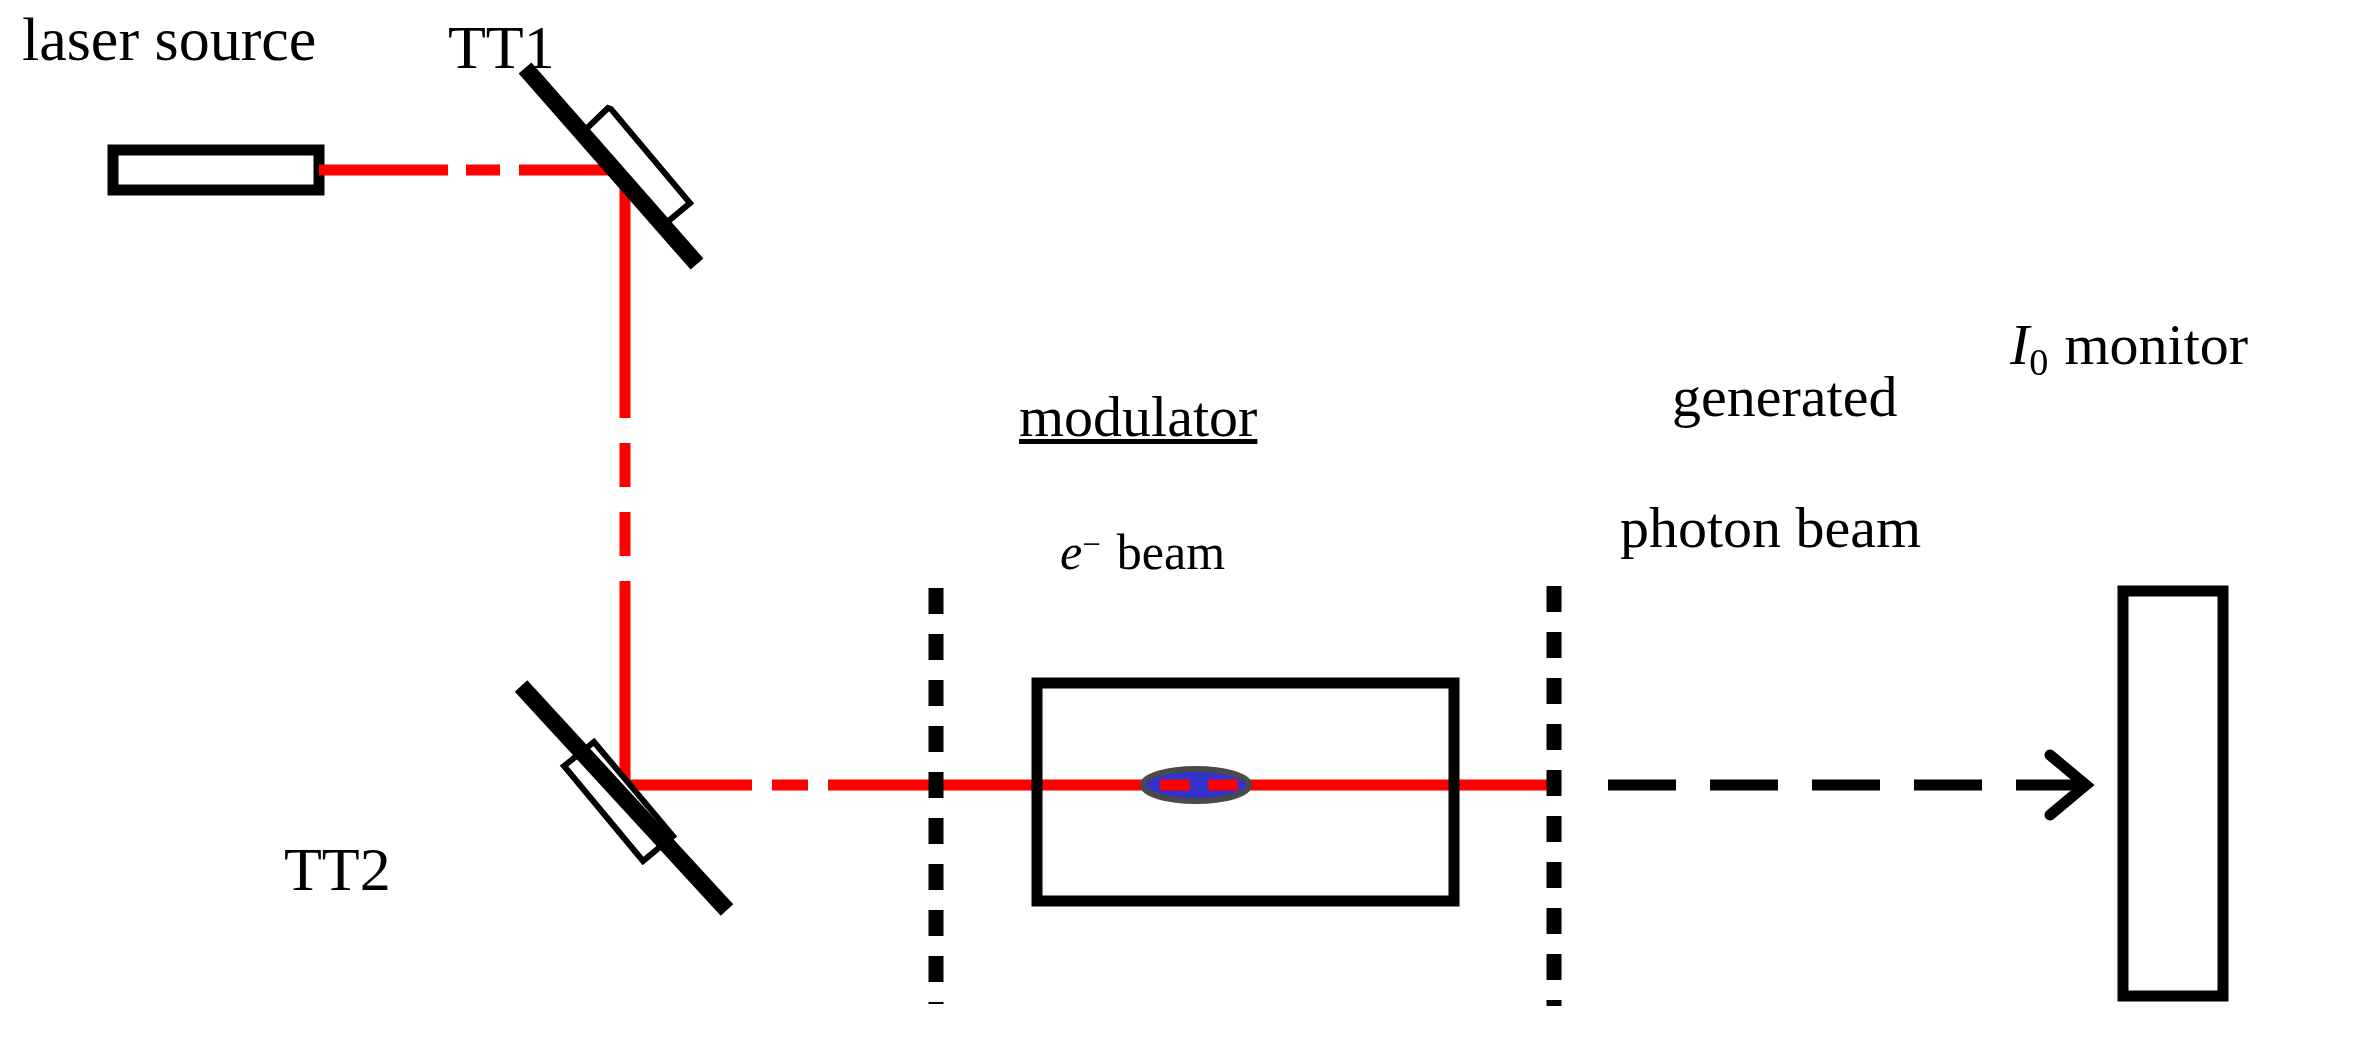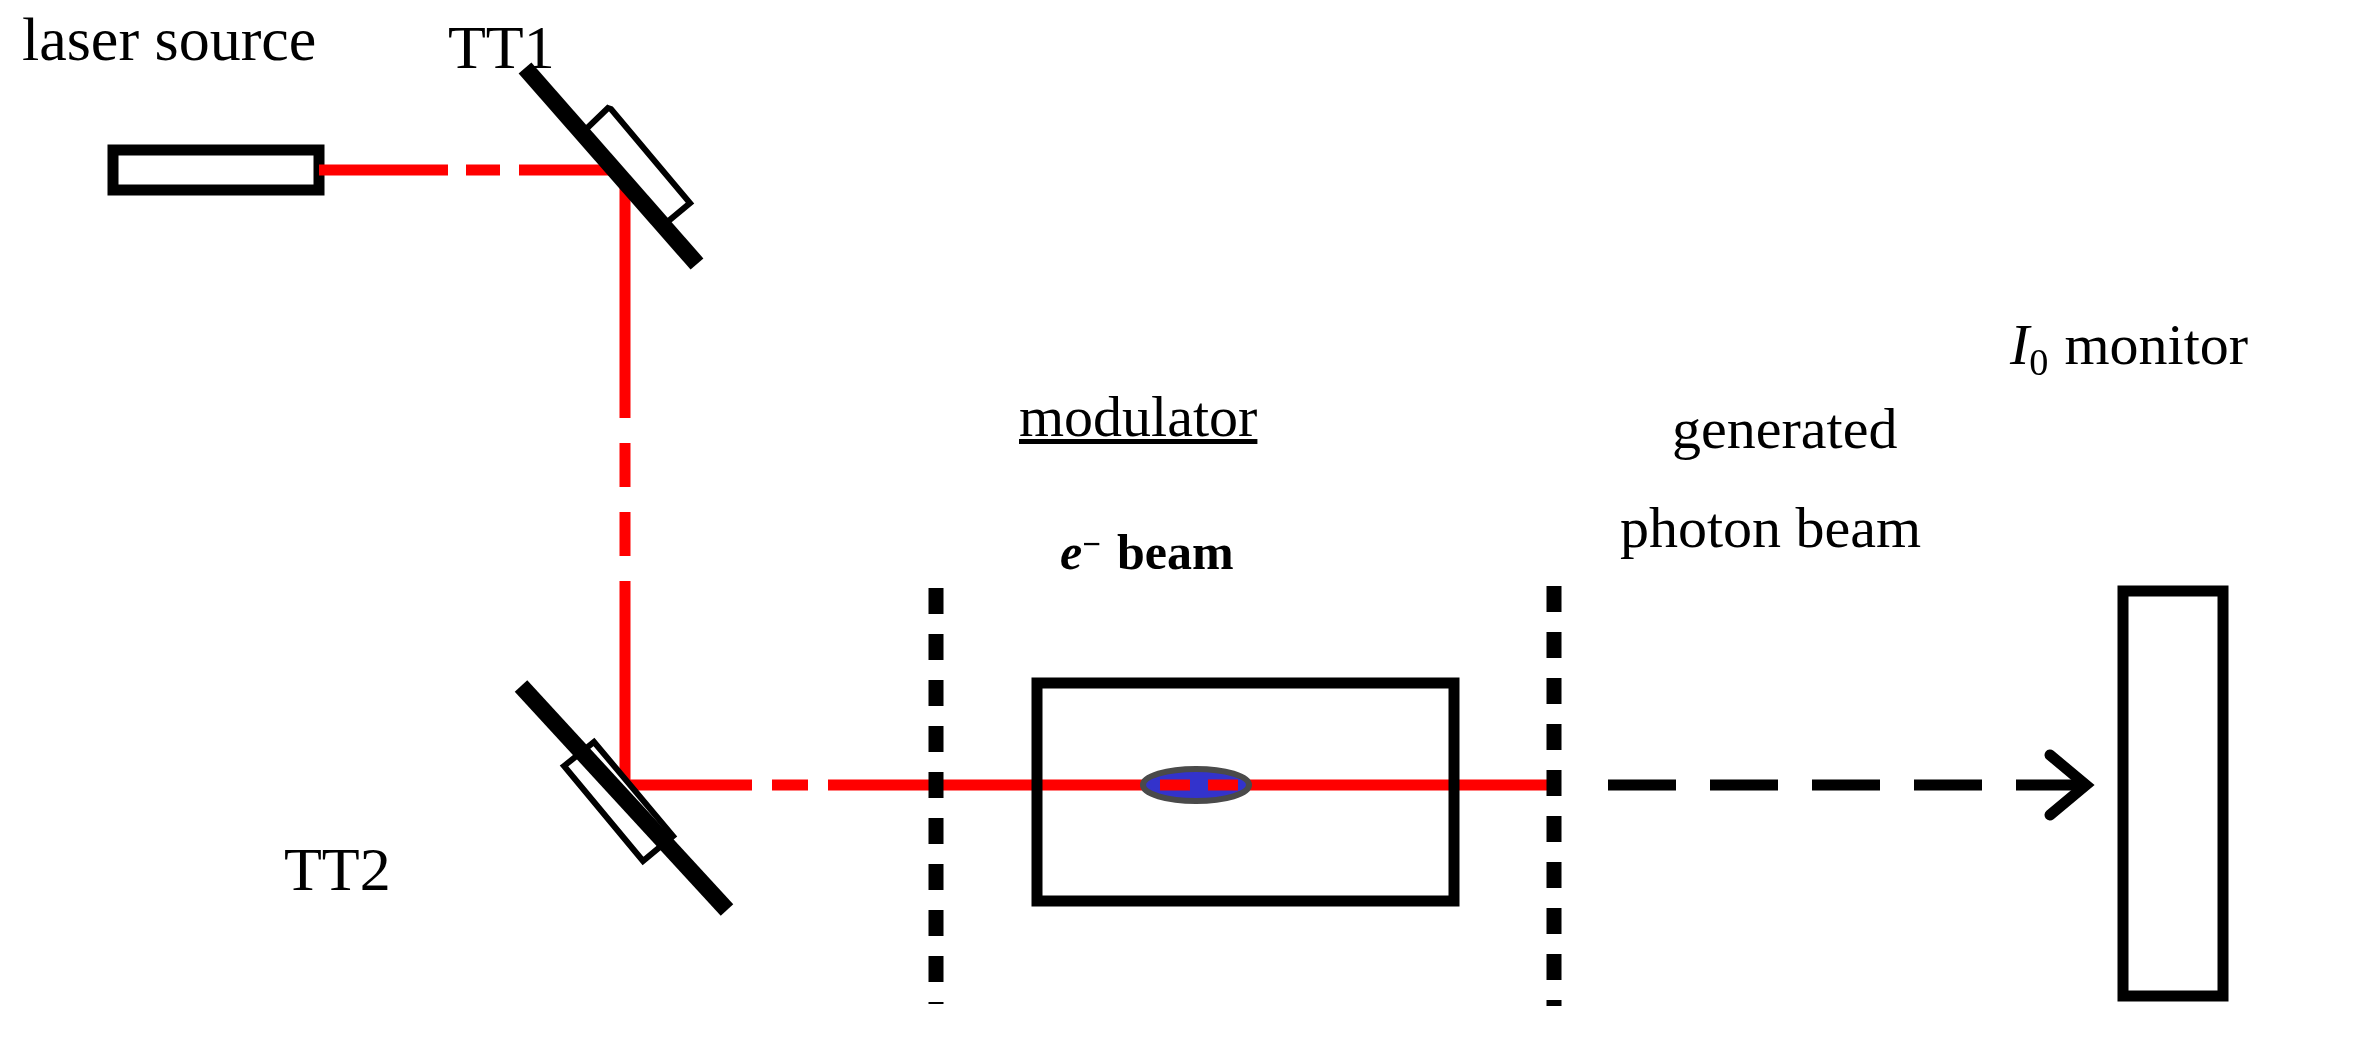--- a/index.html
+++ b/index.html
@@ -28,21 +28,21 @@
   .lbl {
     position: absolute;
     color: #000000;
     font-family: "Liberation Serif", "DejaVu Serif", serif;
     white-space: nowrap;
     line-height: 1;
     font-weight: 400;
   }
   .lbl-lg   { font-size: 62px; }
   .lbl-md   { font-size: 58px; }
-  .lbl-sm   { font-size: 50px; font-weight: bold; }
+  .lbl-sm   { font-size: 50px; }
   .italic   { font-style: italic; }
   .sub      { font-size: 0.66em; vertical-align: -0.28em; }
   .sup      { font-size: 0.66em; vertical-align: 0.42em; }
 </style>
 </head>
 <body>
 
 <div id="canvas">
 
   <svg class="layer" viewBox="0 0 2358 1040" xmlns="http://www.w3.org/2000/svg">
@@ -97,19 +97,19 @@
   <div class="lbl lbl-lg" style="left:448px; top:16px;font-family:Liberation Serif, serif;">TT1</div>
 
   <div class="lbl lbl-lg" style="left:284px; top:838px;">TT2</div>
 
 
 
   <div class="lbl lbl-md" style="left:1019px; top:388px;text-decoration:underline;">modulator</div>
 
   <div class="lbl lbl-sm" style="left:1060px; top:527px;"><span class="italic">e</span><span class="sup">−</span><span style="display:inline-block;width:16px;"></span><span>beam</span></div>
 
-  <div class="lbl lbl-md" style="left:1672px; top:400px;text-align:right;">generated</div>
+  <div class="lbl lbl-md" style="left:1672px; top:368px;text-align:right;">generated</div>
 
   <div class="lbl lbl-md" style="left:1620px; top:467px;margin-top:32px;">photon beam</div>
 
   <div class="lbl lbl-md" style="left:2010px; top:316px;"><span class="italic">I</span><span class="sub">0</span><span style="display:inline-block;width:16px;"></span><span>monitor</span></div>
 
 </div>
 
 </body></html>

